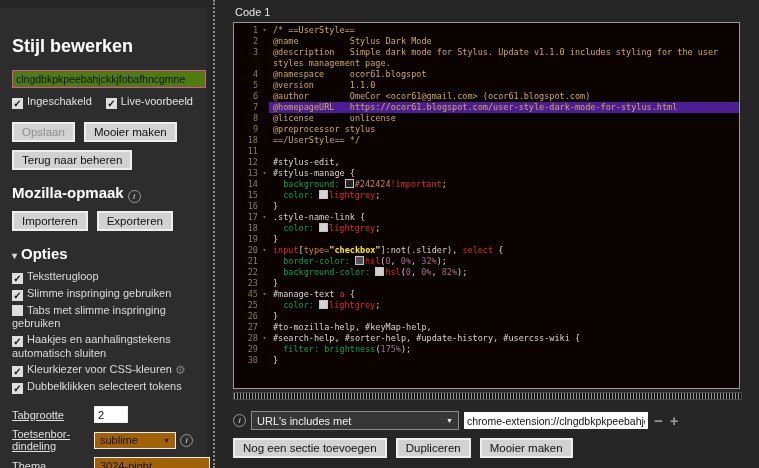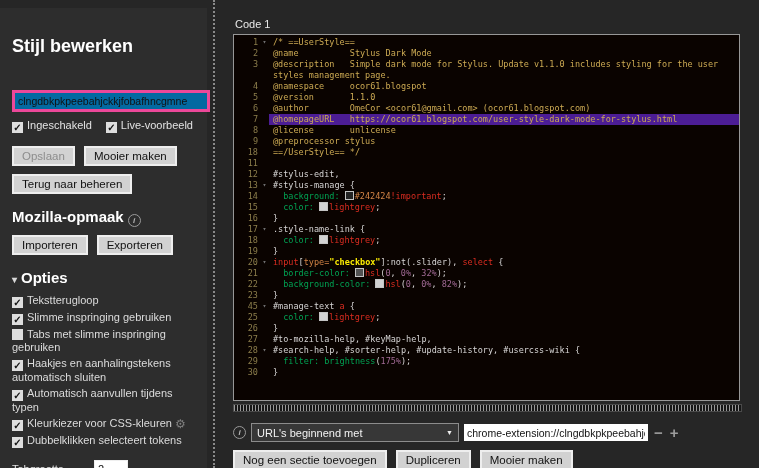--- a/index.html
+++ b/index.html
@@ -7,22 +7,22 @@
     width:759px;height:468px;overflow:hidden;position:relative;
     background:#262626;color:#e6e6e6;
     font-family:"Liberation Sans", sans-serif;font-size:11px;
   }
   
   .sidebar{position:absolute;left:0;top:8px;width:207px;height:100%;
     background:#2d2d2d;padding:24px 10px 0 12px;box-sizing:border-box;}
   .divider{position:absolute;left:213px;top:0;bottom:0;width:0;
     border-left:2px dotted #8a8a8a;}
   h1.page-title{font-size:18px;font-weight:bold;color:#fff;margin:4px 0 13px 0;}
-  .name-input{width:186px;height:14px;font-size:10.5px;border:3px solid #ec4899;
-    background:#0369a1;color:#111;padding:1px 3px;font-family:inherit;margin-top:20px;}
+  .name-input{width:186px;height:14px;font-size:10.5px;border:1px solid #ec4899;
+    background:#4d7c0f;color:#111;padding:1px 3px;font-family:inherit;}
   .toggles{display:flex;gap:14px;margin:7px 0 13px 0;align-items:center;color:#e2e2e2;}
   .cb{display:inline-block;width:11px;height:11px;background:#dedede;color:#111;
     font-size:10px;line-height:11px;text-align:center;font-weight:bold;
     margin-right:4px;vertical-align:-2px;flex:none;}
   .btn{background:#d2d2d2;border:2px solid #eeeeee;color:#111;font-size:11.5px;
     font-family:inherit;padding:2px 8px;margin:0 6px 0 0;cursor:pointer;}
   .btn.disabled{color:#8d8d8d;}
   .btn-row{margin:4px 0 8px 0;}
   h2.section{font-size:15px;font-weight:bold;color:#fff;margin:14px 0 8px 0;}
   .info-i{display:inline-block;width:11px;height:11px;border:1px solid #9a9a9a;
@@ -35,21 +35,21 @@
   .field-label{color:#e0e0e0;white-space:pre-line;line-height:12px;text-decoration:underline;}
   .small-input{width:26px;height:13px;border:1px solid #efefef;background:#fff;
     color:#111;font-size:11px;font-family:inherit;padding:1px 3px;}
   .sel{background:#a16207;border:1px solid #eeeeee;color:#111;height:15px;
     display:inline-flex;align-items:center;justify-content:space-between;
     padding:0 5px;font-size:11px;box-sizing:content-box;cursor:pointer;}
   .sel .arr{font-size:7px;color:#222;margin-left:5px;}
   .w-keymap{width:70px;} .w-theme{width:104px;}
   .field-wrap{display:flex;align-items:center;}
   
-  .main{position:absolute;left:222px;top:0;right:0;bottom:0;padding:16px 0 0 11px;box-sizing:border-box;}
+  .main{position:absolute;left:222px;top:0;right:0;bottom:0;padding:4px 0 0 11px;box-sizing:border-box;}
   .code-label{font-size:11px;color:#e8e8e8;margin:2px 0 4px 2px;}
   .editor{width:507px;height:367px;background:#0a0300;border:1px solid #979797;
     font-family:"DejaVu Sans Mono", monospace;font-size:8.5px;line-height:11px;
     overflow:hidden;padding-top:2px;box-sizing:border-box;}
   .cm-row{display:flex;}
   .gutter{flex:none;width:24px;text-align:right;color:#8c7e4b;padding-right:2px;}
   .foldcol{flex:none;width:9px;color:#6f6f6f;font-size:6.5px;line-height:11px;text-align:center;}
   .ltext{flex:1;white-space:pre-wrap;word-break:break-word;padding:0 4px 0 4px;color:#d6d5d4;}
   .ltext.active{background:#4c1d95;}
   .tk-cmt{color:#cdab53;} .tk-def{color:#d6d5d4;} .tk-prop{color:#01a252;}
@@ -101,21 +101,20 @@
     <button class="btn">Exporteren</button>
   </div>
 
   <h2 class="section"><span class="tri">▾</span><span>Opties</span></h2>
 
   <div>
       <div class="opt"><span class="cb">✓</span>Tekstterugloop</div>
       <div class="opt"><span class="cb">✓</span>Slimme inspringing gebruiken</div>
       <div class="opt"><span class="cb"></span>Tabs met slimme inspringing gebruiken</div>
       <div class="opt"><span class="cb">✓</span>Haakjes en aanhalingstekens automatisch sluiten</div>
-      <div class="opt"><span class="cb">✓</span>Automatisch aanvullen tijdens typen</div>
       <div class="opt"><span class="cb">✓</span>Kleurkiezer voor CSS-kleuren<span class="gear">⚙</span></div>
       <div class="opt"><span class="cb">✓</span>Dubbelklikken selecteert tokens</div>
     </div>
 
   <div style="margin-top:12px;">
     <div class="field-row">
       <span class="field-label">Tabgrootte</span>
       <span class="field-wrap">
           <input class="small-input" value="2" style="">
         </span>
@@ -300,21 +299,21 @@
         <span class="foldcol"></span>
         <span class="ltext"><span class="tk-def">}</span></span>
       </div>
     </div>
 
   <div class="hscroll"></div>
 
   <div class="applies-row">
     <span class="info-i" style="margin-left:0;">i</span>
     <span class="sel-dark">
-        <span>URL's beginnend met</span>
+        <span>URL's includes met</span>
         <span class="arr">▼</span>
       </span>
     <input class="url-input" value="chrome-extension://clngdbkpkpeebahjckkjfobafhn" style="">
     <button class="mini-btn">−</button>
     <button class="mini-btn">+</button>
   </div>
 
   <div class="footer-row">
     <button class="btn">Nog een sectie toevoegen</button>
     <button class="btn">Dupliceren</button>

